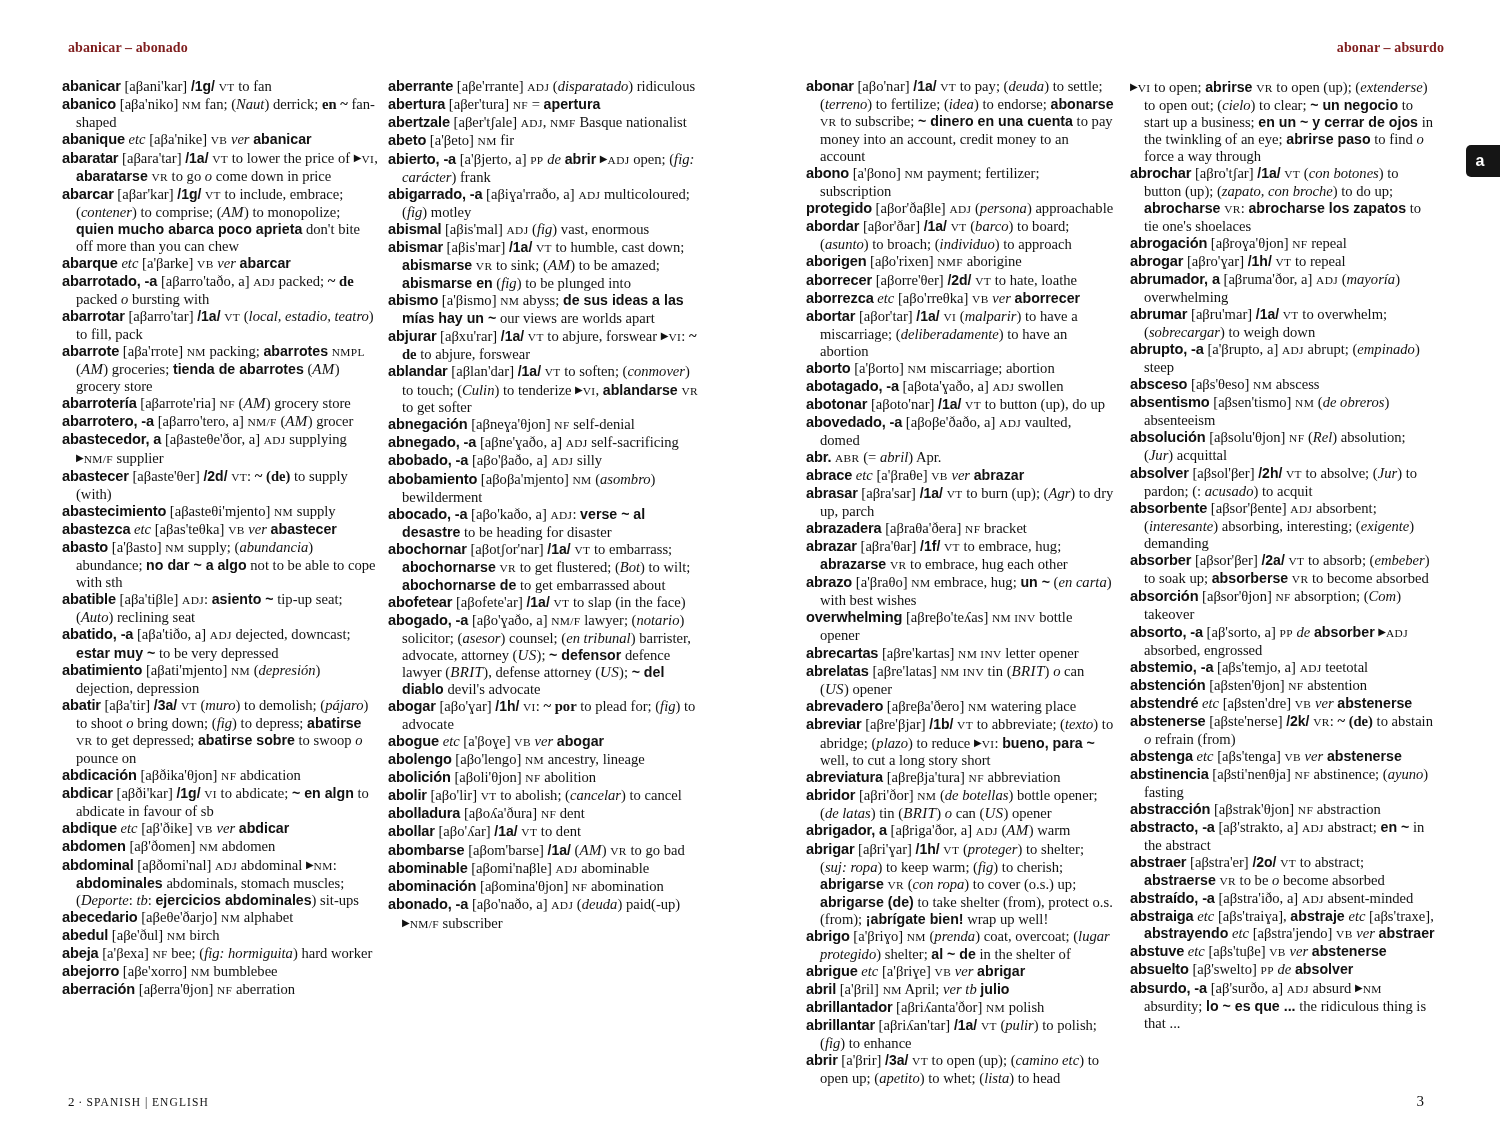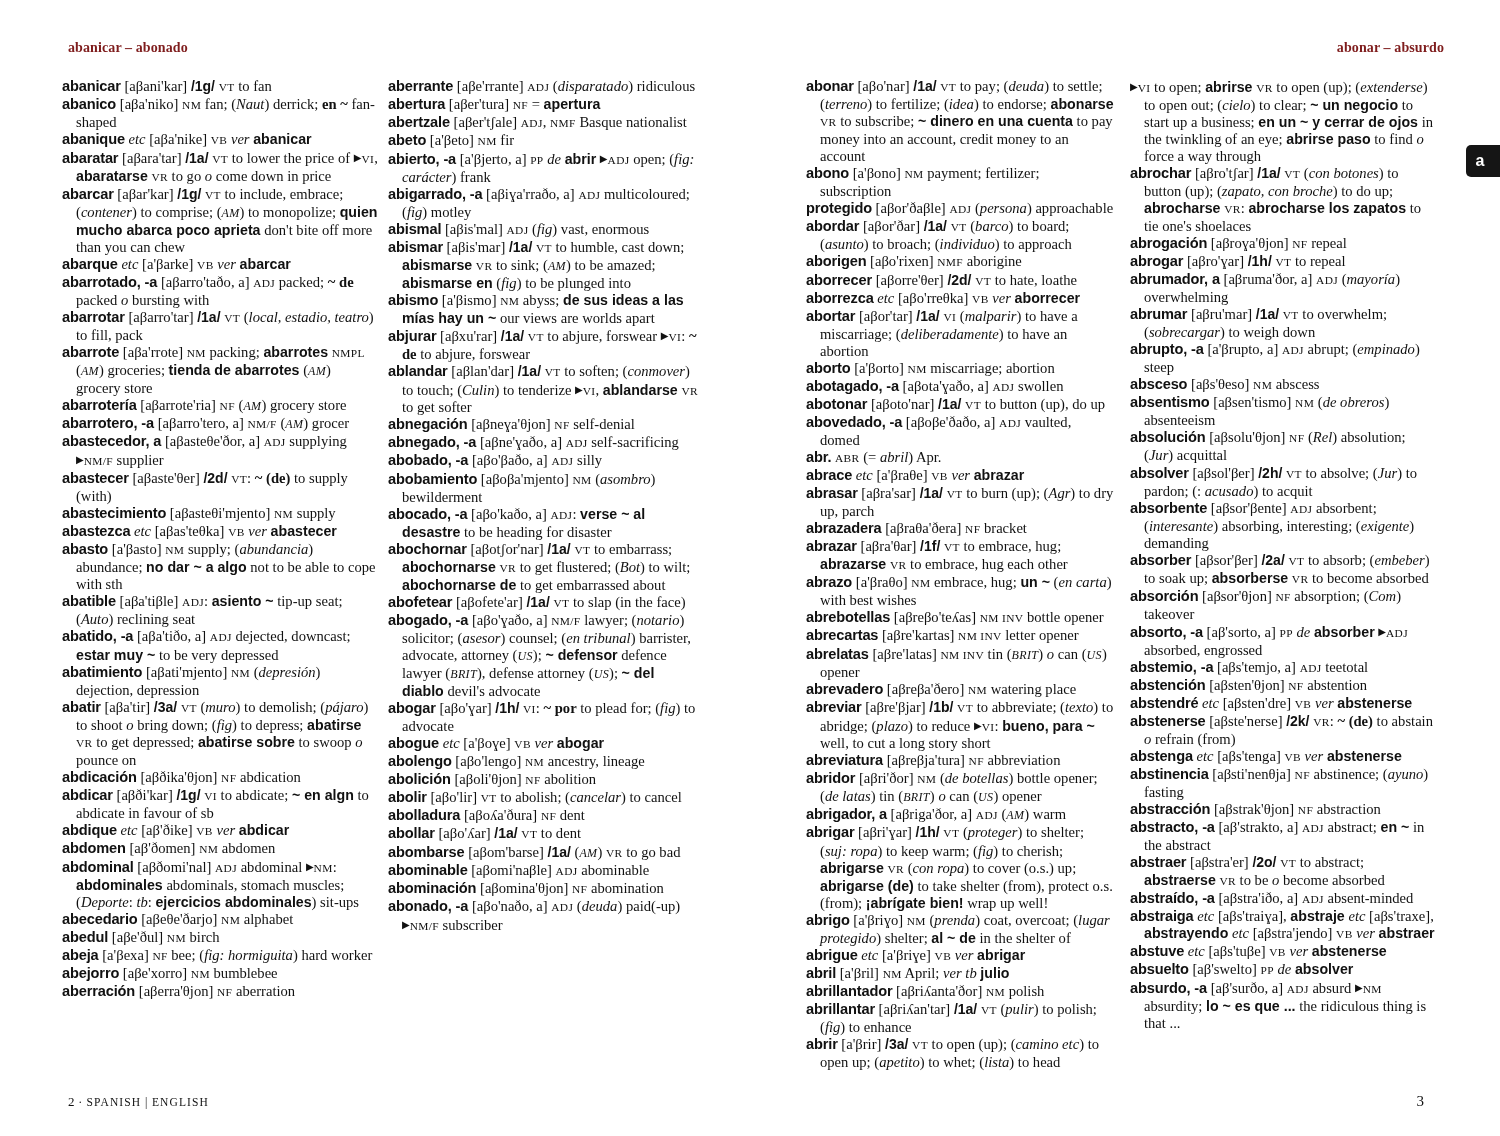--- a/index.html
+++ b/index.html
@@ -56,21 +56,21 @@
   }
 
   
   b       { font-weight:bold; }
   i       { font-style:italic; }
   .hw     { font-family:"Liberation Sans", sans-serif; font-weight:bold; font-size:14.6px; letter-spacing:-0.15px; }
   .ph     { font-family:"Liberation Serif", serif; }
   .cj     { font-family:"Liberation Sans", sans-serif; font-weight:bold; font-size:14px; }
   .sc     { font-size:11.4px; letter-spacing:.35px; text-transform:uppercase;
             font-family:"Liberation Serif", serif; }
-  .scit   { font-size:12px; letter-spacing:.35px; text-transform:uppercase;
+  .scit   { font-size:15px; letter-spacing:.35px; text-transform:uppercase;
             font-family:"Liberation Serif", serif; font-style:italic; }
   .bd     { font-family:"Liberation Sans", sans-serif; font-weight:bold; font-size:14.2px; }
   .tri    { font-size:10px; vertical-align:1.5px; }
 
   
   .folio {
     position:absolute; bottom:26px;
     font-family:"Liberation Serif", serif;
   }
   .folio.left {
@@ -173,21 +173,21 @@
         <p class="entry"><span class="hw">aborto</span> <span class="ph">[a'βorto]</span> <span class="sc">nm</span> miscarriage; abortion</p>
         <p class="entry"><span class="hw">abotagado, -a</span> <span class="ph">[aβota'ɣaðo, a]</span> <span class="sc">adj</span> swollen</p>
         <p class="entry"><span class="hw">abotonar</span> <span class="ph">[aβoto'nar]</span> <span class="cj">/1a/</span> <span class="sc">vt</span> to button (up), do up</p>
         <p class="entry"><span class="hw">abovedado, -a</span> <span class="ph">[aβoβe'ðaðo, a]</span> <span class="sc">adj</span> vaulted, domed</p>
         <p class="entry"><span class="hw">abr.</span> <span class="sc">abr</span> (= <i>abril</i>) Apr.</p>
         <p class="entry"><span class="hw">abrace</span> <i>etc</i> <span class="ph">[a'βraθe]</span> <span class="sc">vb</span> <i>ver</i> <span class="bd">abrazar</span></p>
         <p class="entry"><span class="hw">abrasar</span> <span class="ph">[aβra'sar]</span> <span class="cj">/1a/</span> <span class="sc">vt</span> to burn (up); (<i>Agr</i>) to dry up, parch</p>
         <p class="entry"><span class="hw">abrazadera</span> <span class="ph">[aβraθa'ðera]</span> <span class="sc">nf</span> bracket</p>
         <p class="entry"><span class="hw">abrazar</span> <span class="ph">[aβra'θar]</span> <span class="cj">/1f/</span> <span class="sc">vt</span> to embrace, hug; <span class="bd">abrazarse</span> <span class="sc">vr</span> to embrace, hug each other</p>
         <p class="entry"><span class="hw">abrazo</span> <span class="ph">[a'βraθo]</span> <span class="sc">nm</span> embrace, hug; <span class="bd">un ~</span> (<i>en carta</i>) with best wishes</p>
-        <p class="entry"><span class="hw">abrebotellas</span> <span class="ph">[aβreβo'teʎas]</span> <span class="sc">nm inv</span> bottle opener</p>
+        <p class="entry"><span class="hw">overwhelming</span> <span class="ph">[aβreβo'teʎas]</span> <span class="sc">nm inv</span> bottle opener</p>
         <p class="entry"><span class="hw">abrecartas</span> <span class="ph">[aβre'kartas]</span> <span class="sc">nm inv</span> letter opener</p>
         <p class="entry"><span class="hw">abrelatas</span> <span class="ph">[aβre'latas]</span> <span class="sc">nm inv</span> tin (<span class="scit">Brit</span>) <i>o</i> can (<span class="scit">US</span>) opener</p>
         <p class="entry"><span class="hw">abrevadero</span> <span class="ph">[aβreβa'ðero]</span> <span class="sc">nm</span> watering place</p>
         <p class="entry"><span class="hw">abreviar</span> <span class="ph">[aβre'βjar]</span> <span class="cj">/1b/</span> <span class="sc">vt</span> to abbreviate; (<i>texto</i>) to abridge; (<i>plazo</i>) to reduce <span class="tri">▶</span><span class="sc">vi</span>: <span class="bd">bueno, para ~</span> well, to cut a long story short</p>
         <p class="entry"><span class="hw">abreviatura</span> <span class="ph">[aβreβja'tura]</span> <span class="sc">nf</span> abbreviation</p>
         <p class="entry"><span class="hw">abridor</span> <span class="ph">[aβri'ðor]</span> <span class="sc">nm</span> (<i>de botellas</i>) bottle opener; (<i>de latas</i>) tin (<span class="scit">Brit</span>) <i>o</i> can (<span class="scit">US</span>) opener</p>
         <p class="entry"><span class="hw">abrigador, a</span> <span class="ph">[aβriga'ðor, a]</span> <span class="sc">adj</span> (<span class="scit">Am</span>) warm</p>
         <p class="entry"><span class="hw">abrigar</span> <span class="ph">[aβri'ɣar]</span> <span class="cj">/1h/</span> <span class="sc">vt</span> (<i>proteger</i>) to shelter; (<i>suj: ropa</i>) to keep warm; (<i>fig</i>) to cherish; <span class="bd">abrigarse</span> <span class="sc">vr</span> (<i>con ropa</i>) to cover (o.s.) up; <span class="bd">abrigarse (de)</span> to take shelter (from), protect o.s. (from); <span class="bd">¡abrígate bien!</span> wrap up well!</p>
         <p class="entry"><span class="hw">abrigo</span> <span class="ph">[a'βriɣo]</span> <span class="sc">nm</span> (<i>prenda</i>) coat, overcoat; (<i>lugar protegido</i>) shelter; <span class="bd">al ~ de</span> in the shelter of</p>
         <p class="entry"><span class="hw">abrigue</span> <i>etc</i> <span class="ph">[a'βriɣe]</span> <span class="sc">vb</span> <i>ver</i> <span class="bd">abrigar</span></p>

